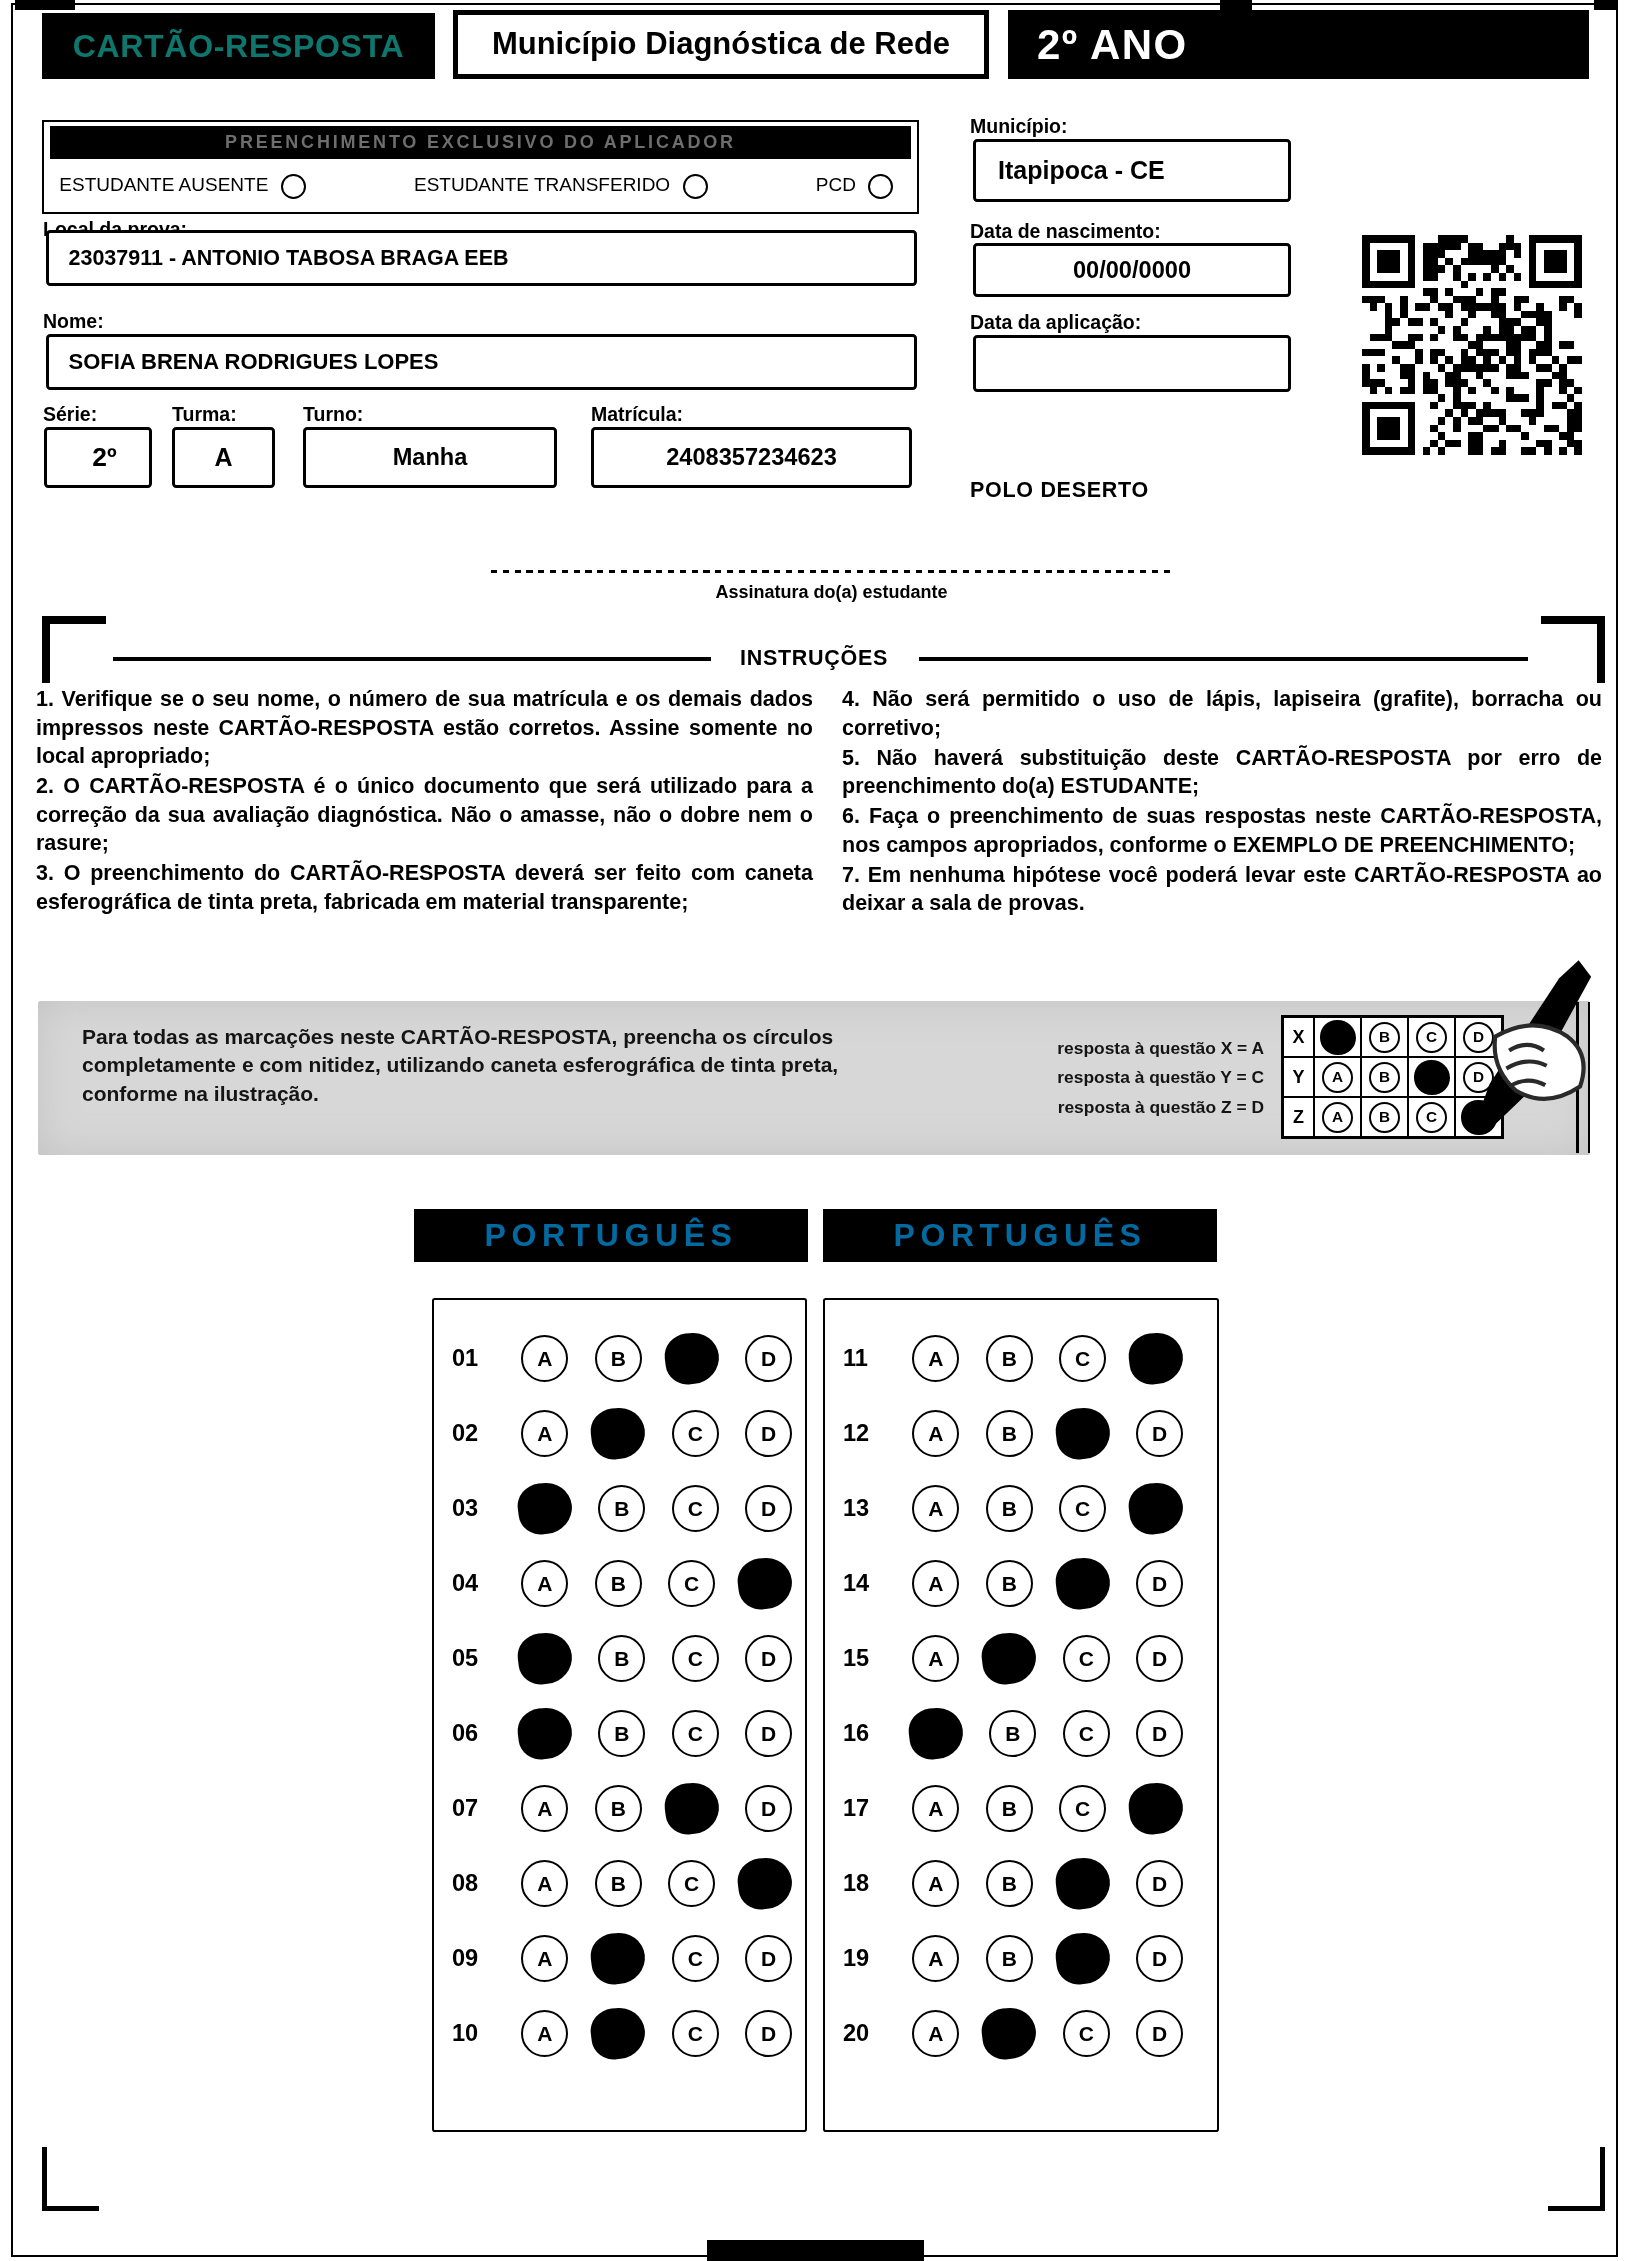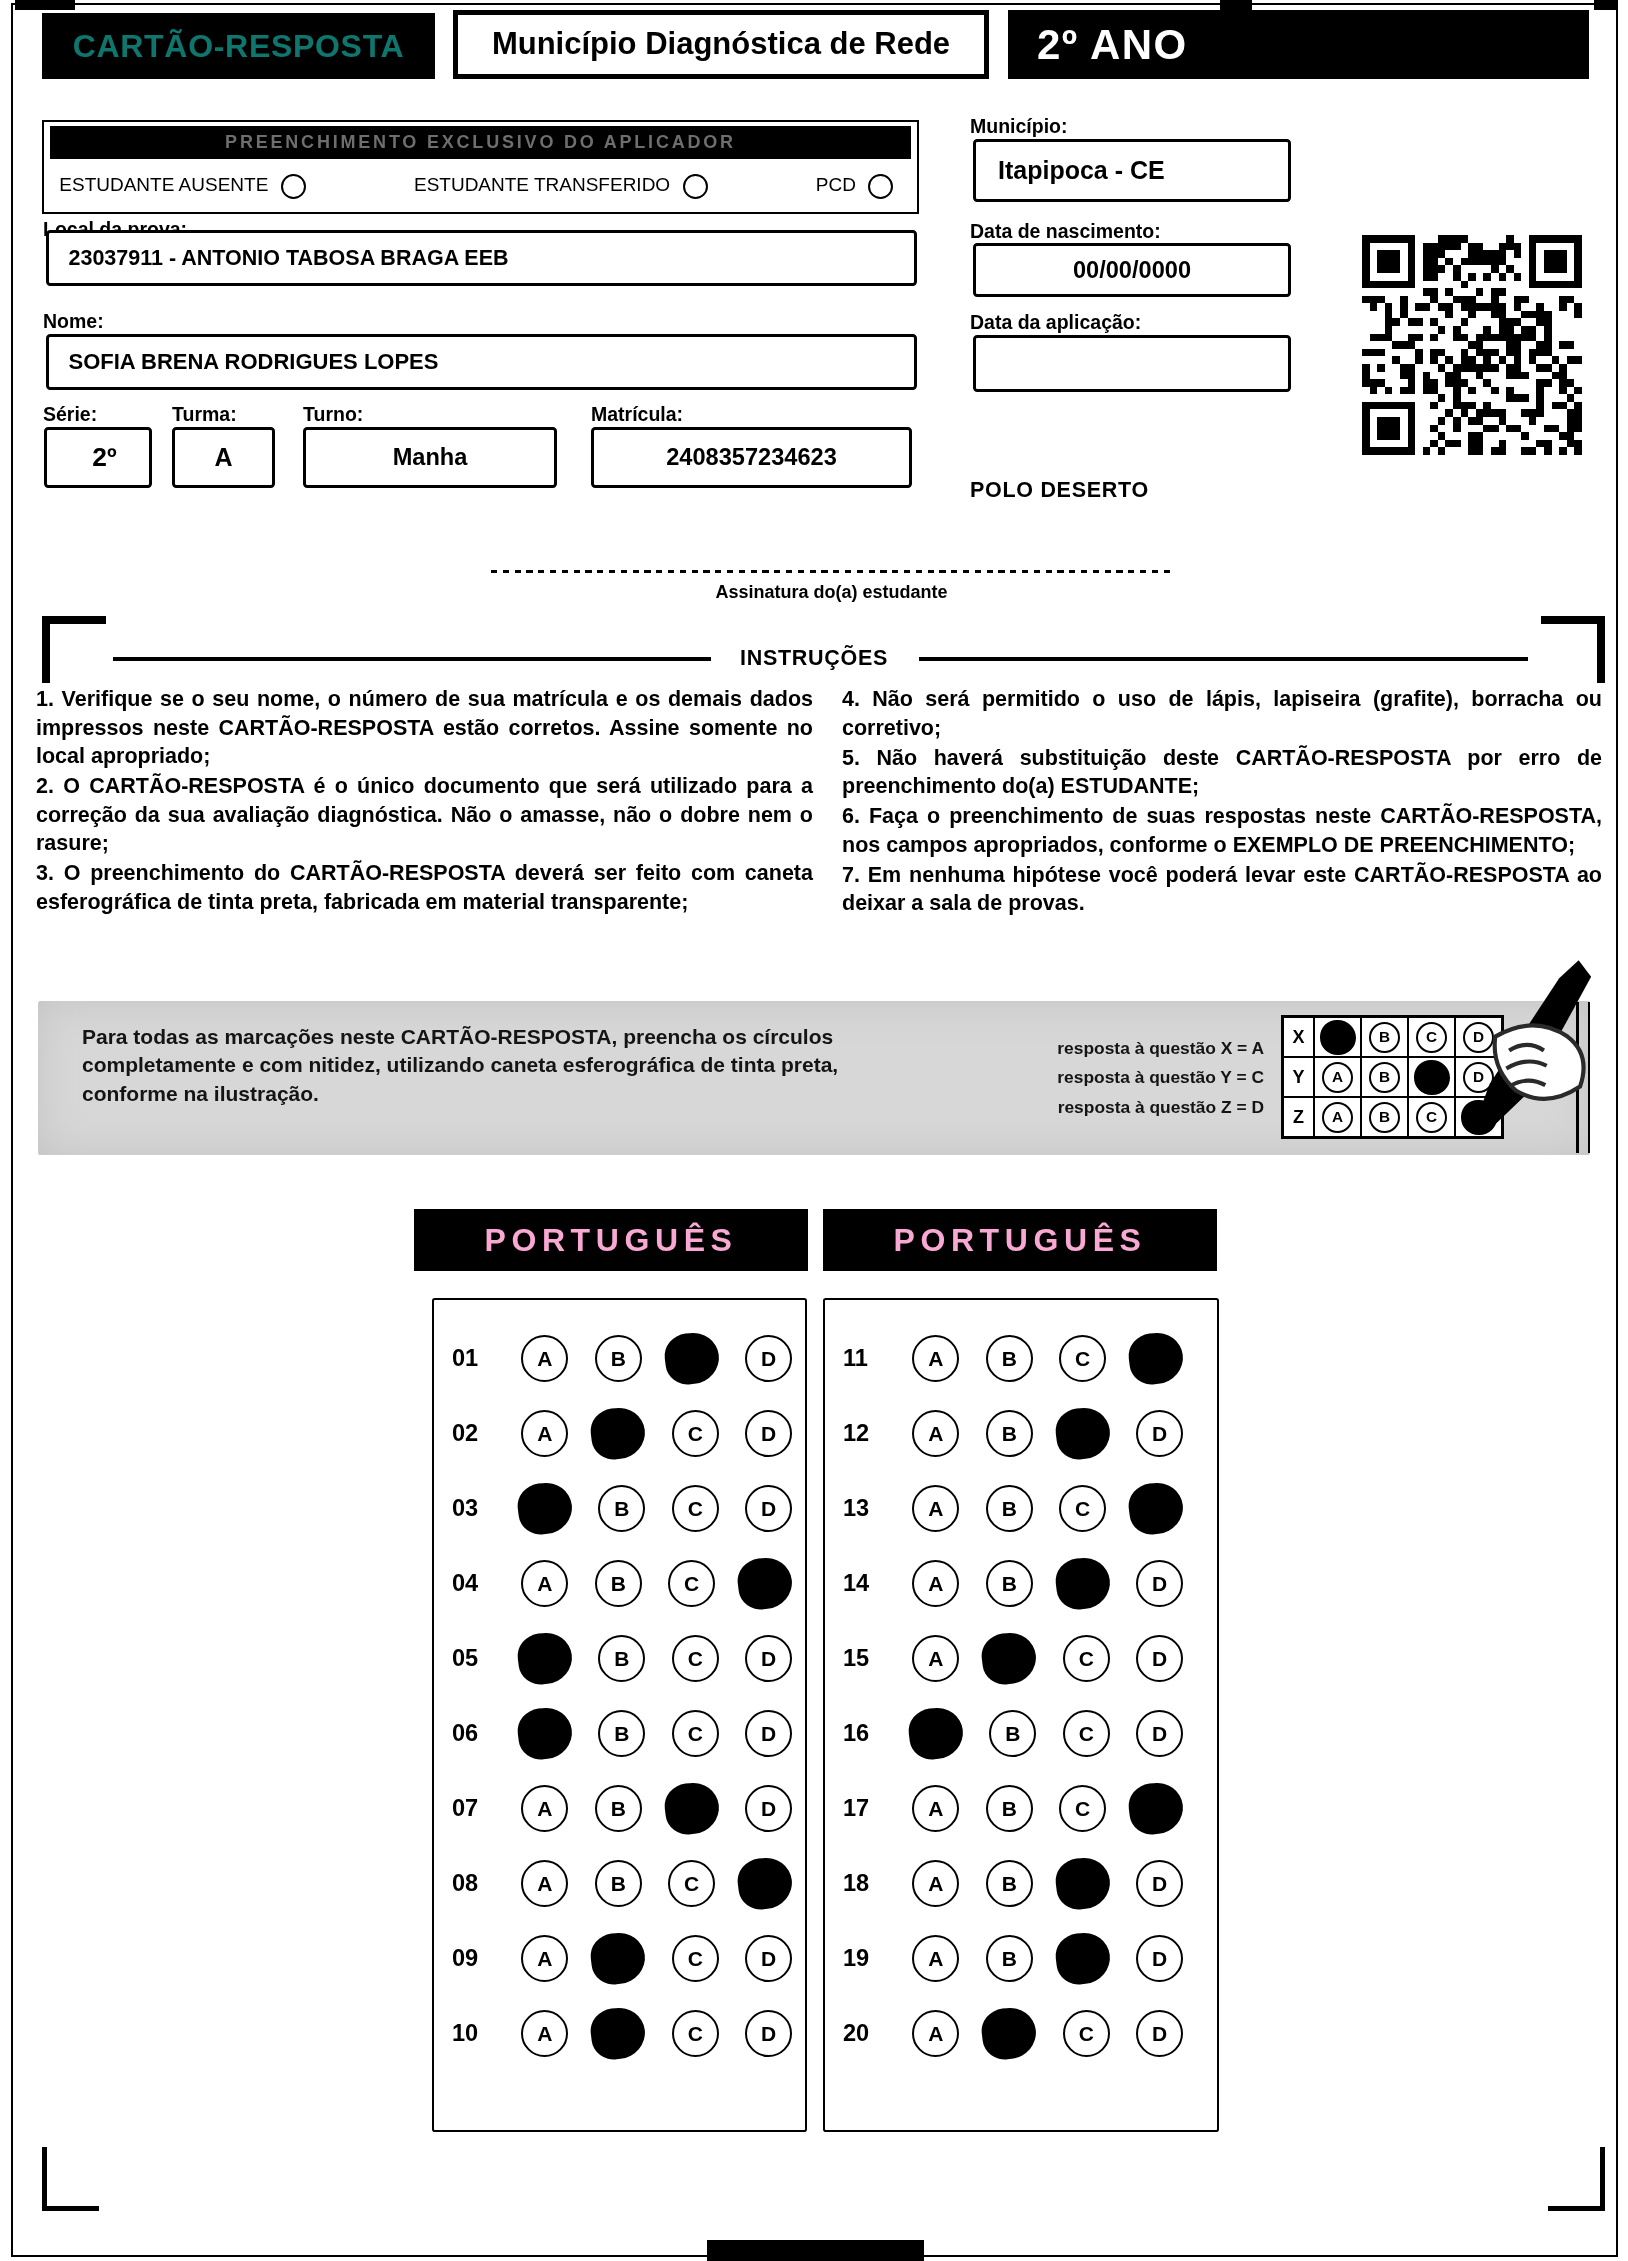--- a/index.html
+++ b/index.html
@@ -99,21 +99,21 @@
   .ex-label { font-size: 18px; font-weight: 700; }
   .ex-bubble { width: 31px; height: 31px; border: 2.1px solid #000; border-radius: 50%;
                display: flex; align-items: center; justify-content: center; font-size: 15.3px; font-weight: 700; }
   .ex-filled { background: #000; border-color: #000; width: 36px; height: 35px; border-radius: 48% 52% 50% 50%; }
 
   .edge-line-1 { left: 1576px; top: 1002px; width: 2.8px; height: 151px; background: #000; }
   .edge-line-2 { left: 1588px; top: 1002px; width: 2.1px; height: 151px; background: #000; }
   .pen-illu { left: 1434px; top: 956px; width: 167px; height: 182px; z-index: 5; }
 
   
-  .subj-bar { top: 1209px; height: 62px; background: #000; color: #f9a8d4; font-size: 32px; font-weight: 700;
+  .subj-bar { top: 1209px; height: 53px; background: #000; color: #0369a1; font-size: 32px; font-weight: 700;
               letter-spacing: 5.6px; display: flex; align-items: center; justify-content: center; }
   .subj-1 { left: 414px; width: 394px; }
   .subj-2 { left: 823px; width: 394px; }
 
   .ans-box { top: 1298px; height: 834px; border: 2.8px solid #000; border-radius: 2.8px; background: #fff; padding: 21px 0 0 18px; }
   .ans-1 { left: 432px; width: 375px; }
   .ans-2 { left: 823px; width: 396px; }
   .q-row { display: flex; align-items: center; height: 75px; }
   .q-num { width: 43px; font-size: 23.6px; font-weight: 700; }
   .bubble { width: 47px; height: 47px; margin-left: 26.4px; border: 2.8px solid #000; border-radius: 50%;

